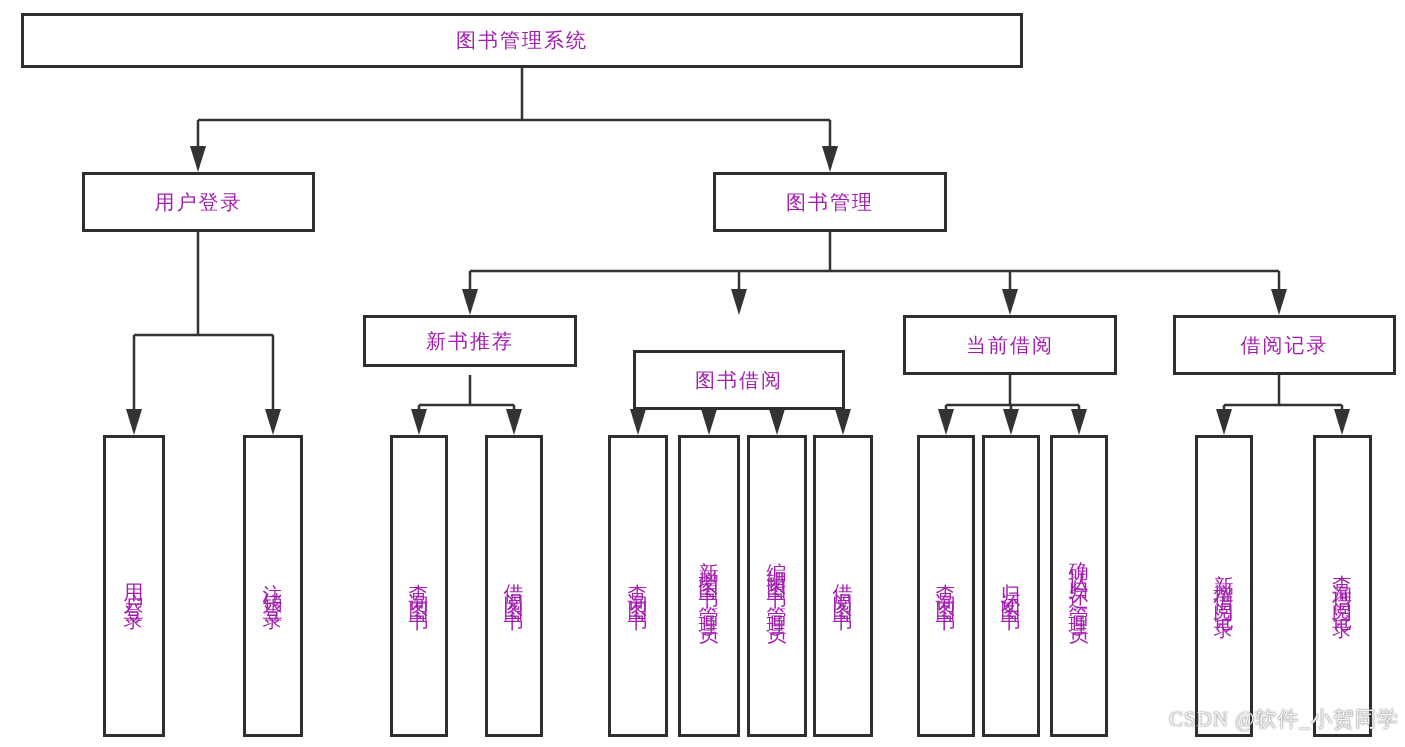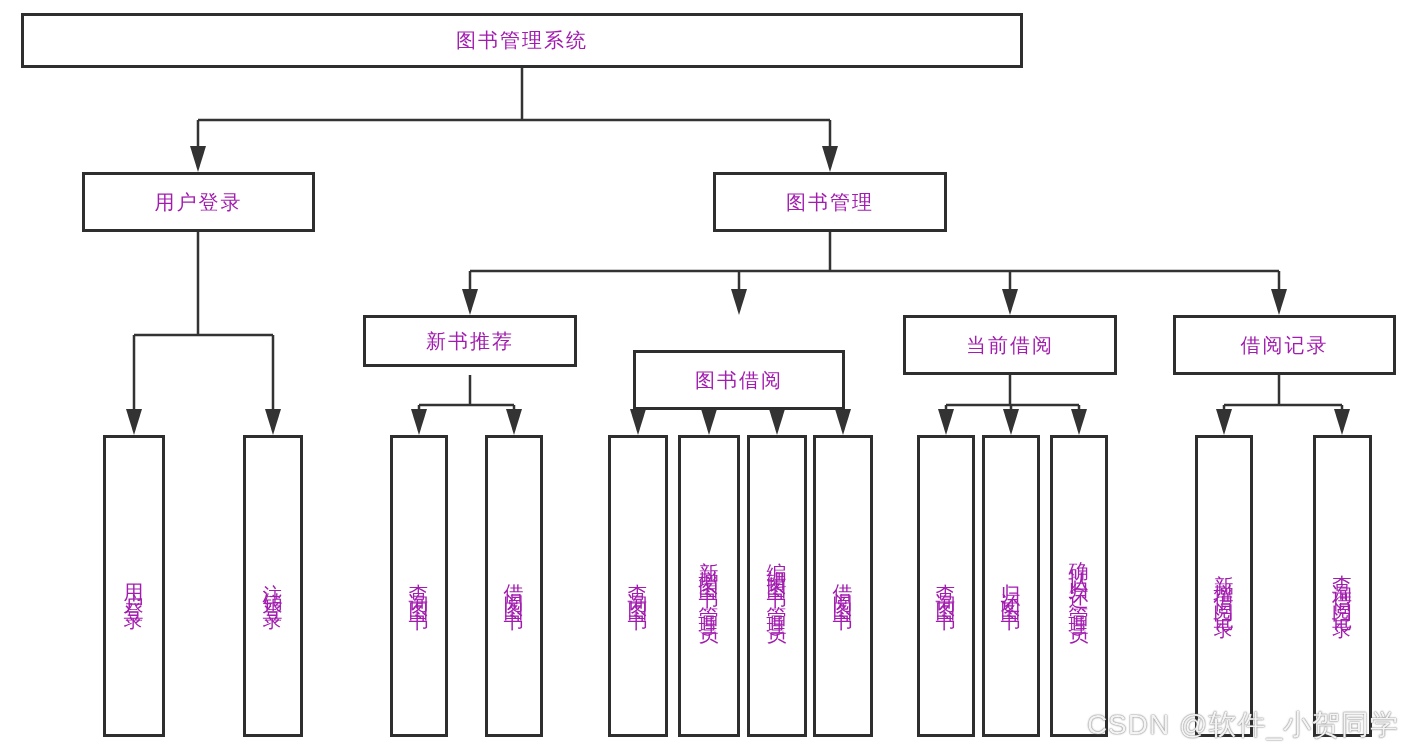--- a/index.html
+++ b/index.html
@@ -61,27 +61,28 @@
   .l-c3 { left: 747px;  width: 60px; }
   .l-c4 { left: 813px;  width: 60px; }
   .l-d1 { left: 917px;  width: 58px; }
   .l-d2 { left: 982px;  width: 58px; }
   .l-d3 { left: 1050px; width: 58px; }
   .l-e1 { left: 1195px; width: 58px; }
   .l-e2 { left: 1313px; width: 59px; }
   #watermark {
     position: absolute;
     right: 6px;
-    bottom: 3px;
-    font-size: 28px;
+    bottom: 14px;
+    font-size: 21px;
     letter-spacing: 1px;
     color: rgba(255, 255, 255, 0.92);
     text-shadow: 0 0 2px rgba(90, 90, 90, 0.75), 0 0 1px rgba(120, 120, 120, 0.9);
     z-index: 10;
     white-space: nowrap;
+    font-family: Liberation Serif, serif;
   }
 </style>
 </head>
 <body>
 
 <div id="canvas">
 
   <svg id="connectors" viewBox="0 0 1405 747" xmlns="http://www.w3.org/2000/svg">
     <g stroke="#333333" stroke-width="2.5" fill="none">
 

